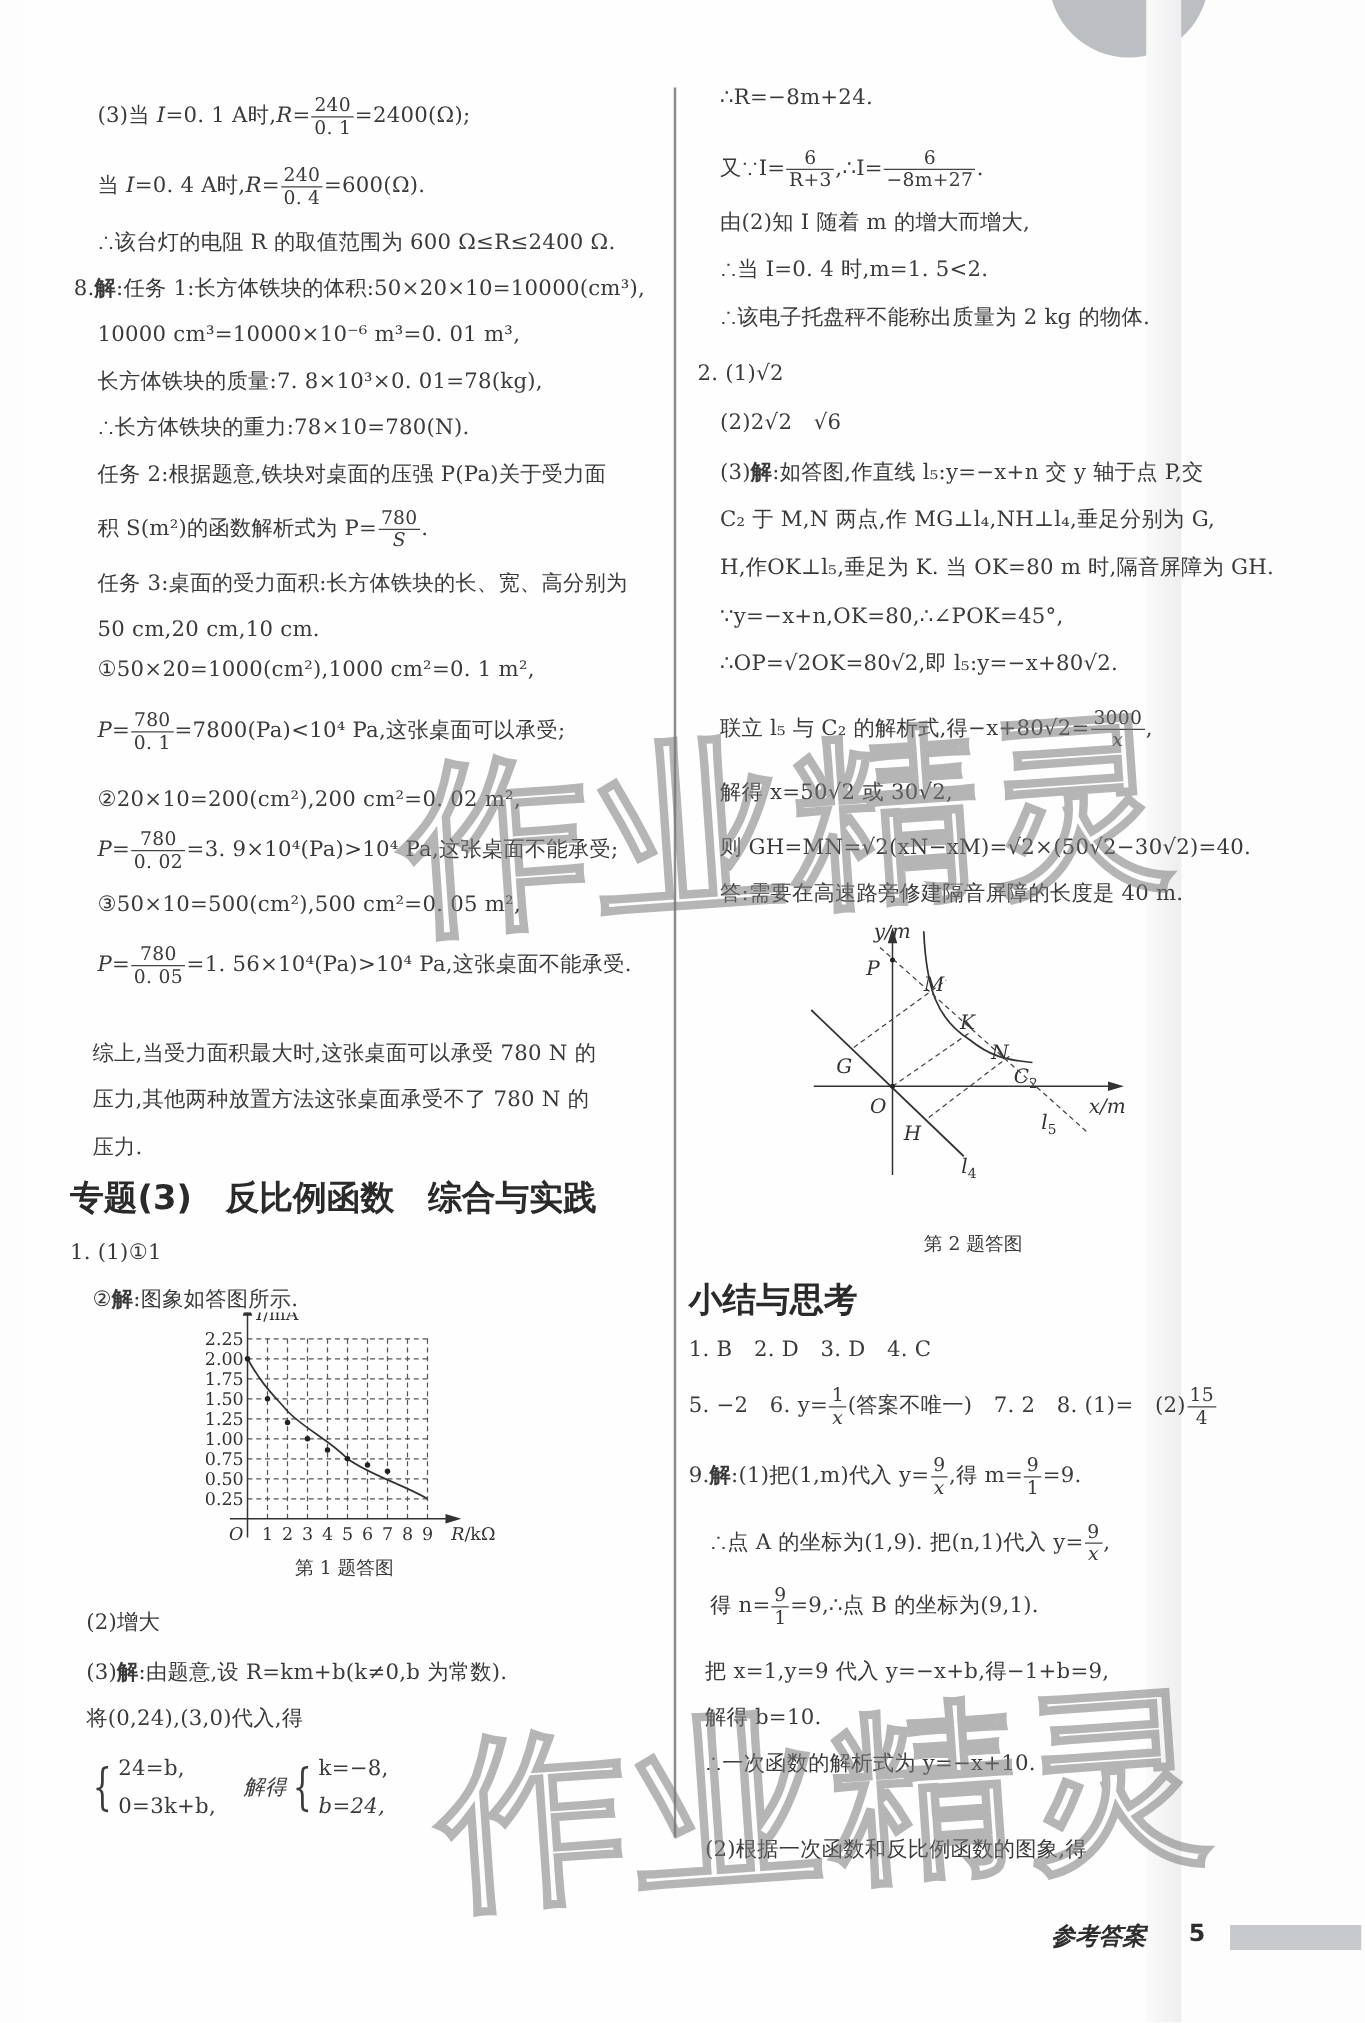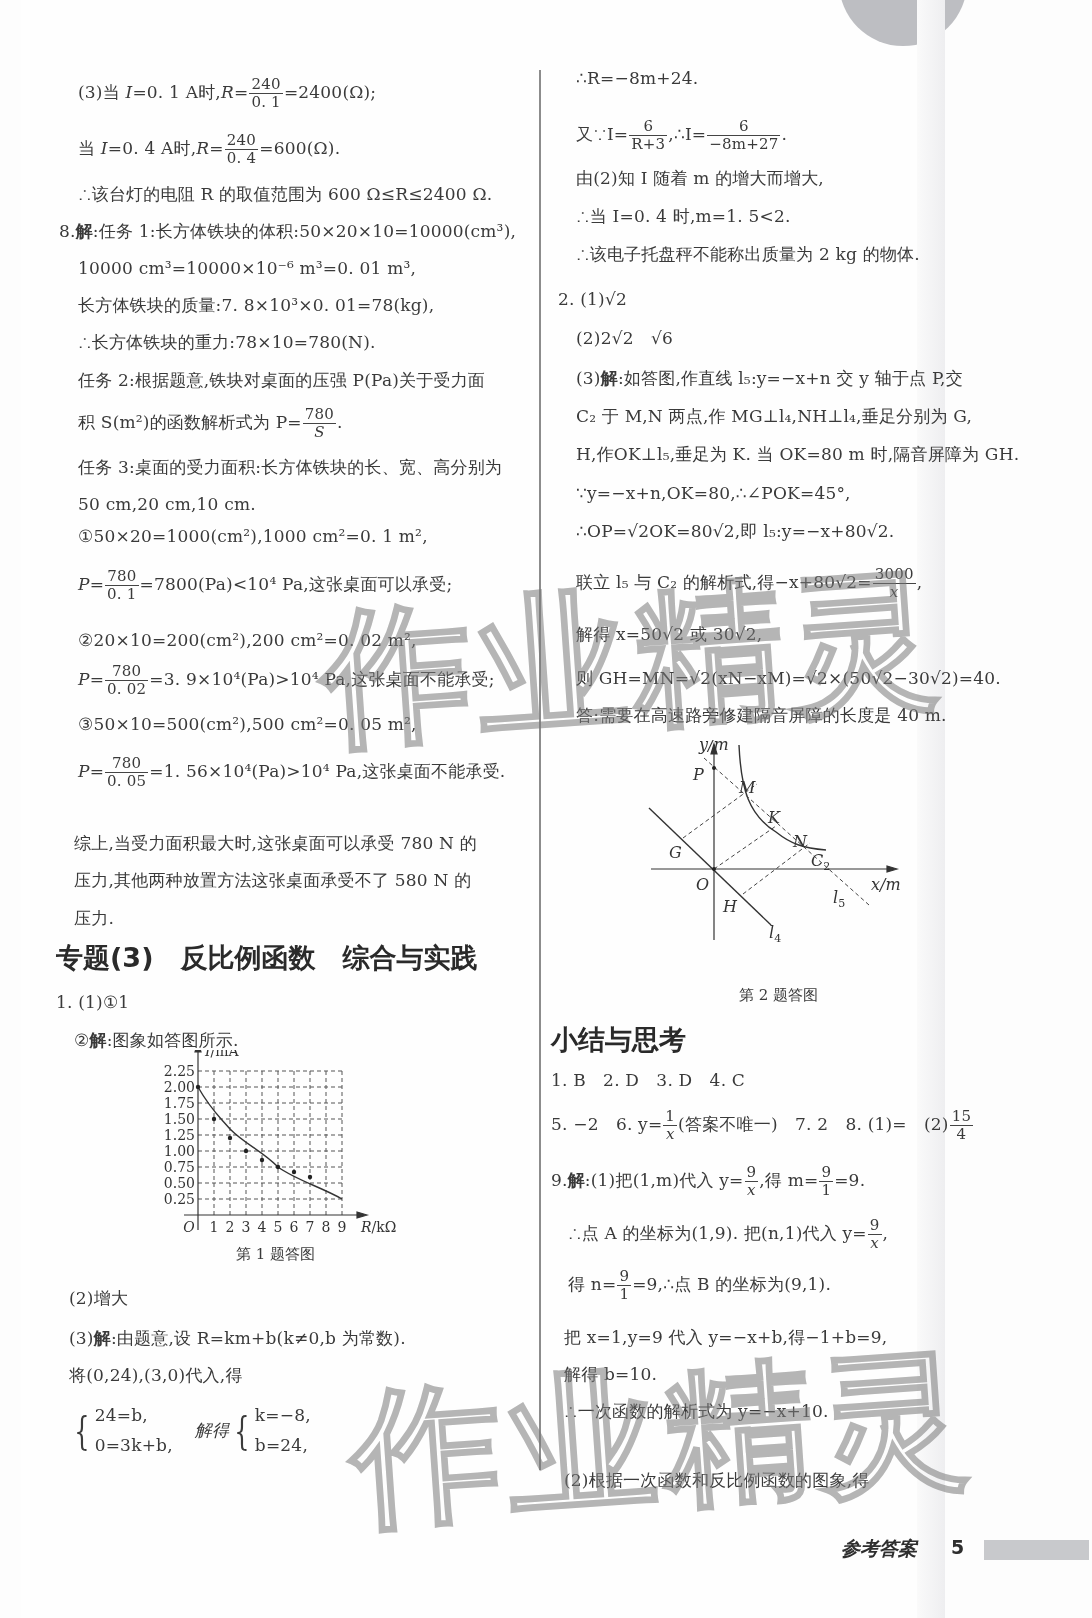--- a/index.html
+++ b/index.html
@@ -59,21 +59,21 @@
   </div>
   <div class="line" style="left:57px;top:628px;">②20×10=200(cm²),200 cm²=0. 02 m²,</div>
   <div class="line" style="left:57px;top:663px;">
     <span class="i">P=</span><span class="frac"><span class="num">780</span><span class="den">0. 02</span></span><span>=3. 9×10⁴(Pa)&gt;10⁴ Pa,这张桌面不能承受;</span>
   </div>
   <div class="line" style="left:57px;top:712px;">③50×10=500(cm²),500 cm²=0. 05 m²,</div>
   <div class="line" style="left:57px;top:755px;">
     <span class="i">P=</span><span class="frac"><span class="num">780</span><span class="den">0. 05</span></span><span>=1. 56×10⁴(Pa)&gt;10⁴ Pa,这张桌面不能承受.</span>
   </div>
   <div class="line" style="left:53px;top:831px;">综上,当受力面积最大时,这张桌面可以承受 780 N 的</div>
-  <div class="line" style="left:53px;top:868px;">压力,其他两种放置方法这张桌面承受不了 580 N 的</div>
+  <div class="line" style="left:53px;top:868px;">压力,其他两种放置方法这张桌面承受不了 780 N 的</div>
   <div class="line" style="left:53px;top:906px;">压力.</div>
 
   <div class="heading" style="left:35px;top:940px;">专题(3)　反比例函数　综合与实践</div>
 
   <div class="line" style="left:35px;top:990px;">1. (1)①1</div>
   <div class="line" style="left:53px;top:1028px;">
     <span>②</span><span class="b">解</span><span>:图象如答图所示.</span>
   </div>
 
   <svg style="position:absolute;left:130px;top:1050px;" width="280" height="210" viewBox="0 0 280 210">
@@ -141,21 +141,21 @@
     <text x="54" y="6" font-size="14" fill="#333"><tspan font-style="italic">I</tspan>/mA</text>
   </svg>
 
   <div class="caption" style="left:215px;top:1245px;">第 1 题答图</div>
   <div class="line" style="left:48px;top:1286px;">(2)增大</div>
   <div class="line" style="left:48px;top:1326px;">
     <span>(3)</span><span class="b">解</span><span>:由题意,设 R=km+b(k≠0,b 为常数).</span>
   </div>
   <div class="line" style="left:48px;top:1363px;">将(0,24),(3,0)代入,得</div>
   <div class="line" style="left:48px;top:1400px;height:64px;">
-    <span class="brace">{</span><span class="sys"><span style="display:block;">24=b,</span><span style="display:block;">0=3k+b,</span></span><span style="display:inline-block;vertical-align:middle;margin:0 0 0 22px;font-style:italic;">解得</span><span class="brace">{</span><span class="sys"><span style="display:block;">k=−8,</span><span style="display:block;">b=24,</span></span>
+    <span class="brace">{</span><span class="sys"><span style="display:block;">24=b,</span><span style="display:block;">0=3k+b,</span></span><span style="display:inline-block;vertical-align:middle;margin:0 0 0 22px;font-style:italic;">解得</span><span class="brace">{</span><span class="sys"><span style="display:block;">k=−8,</span><span style="display:block;font-style:italic;">b=24,</span></span>
   </div>
 
   <div class="line" style="left:555px;top:66px;">∴R=−8m+24.</div>
   <div class="line" style="left:555px;top:118px;">
     <span>又∵I=</span><span class="frac"><span class="num">6</span><span class="den">R+3</span></span><span>,∴I=</span><span class="frac"><span class="num">6</span><span class="den">−8m+27</span></span><span>.</span>
   </div>
   <div class="line" style="left:555px;top:166px;">由(2)知 I 随着 m 的增大而增大,</div>
   <div class="line" style="left:555px;top:204px;">∴当 I=0. 4 时,m=1. 5&lt;2.</div>
   <div class="line" style="left:555px;top:242px;">∴该电子托盘秤不能称出质量为 2 kg 的物体.</div>
 

